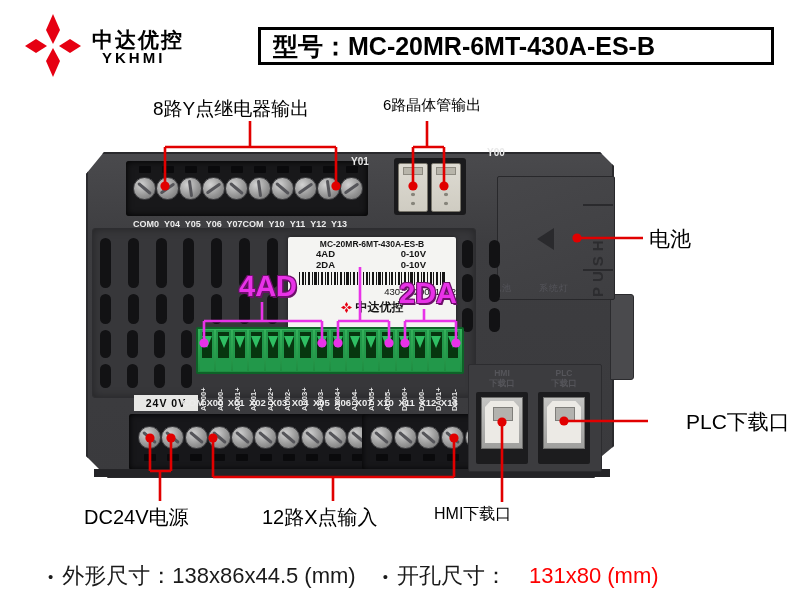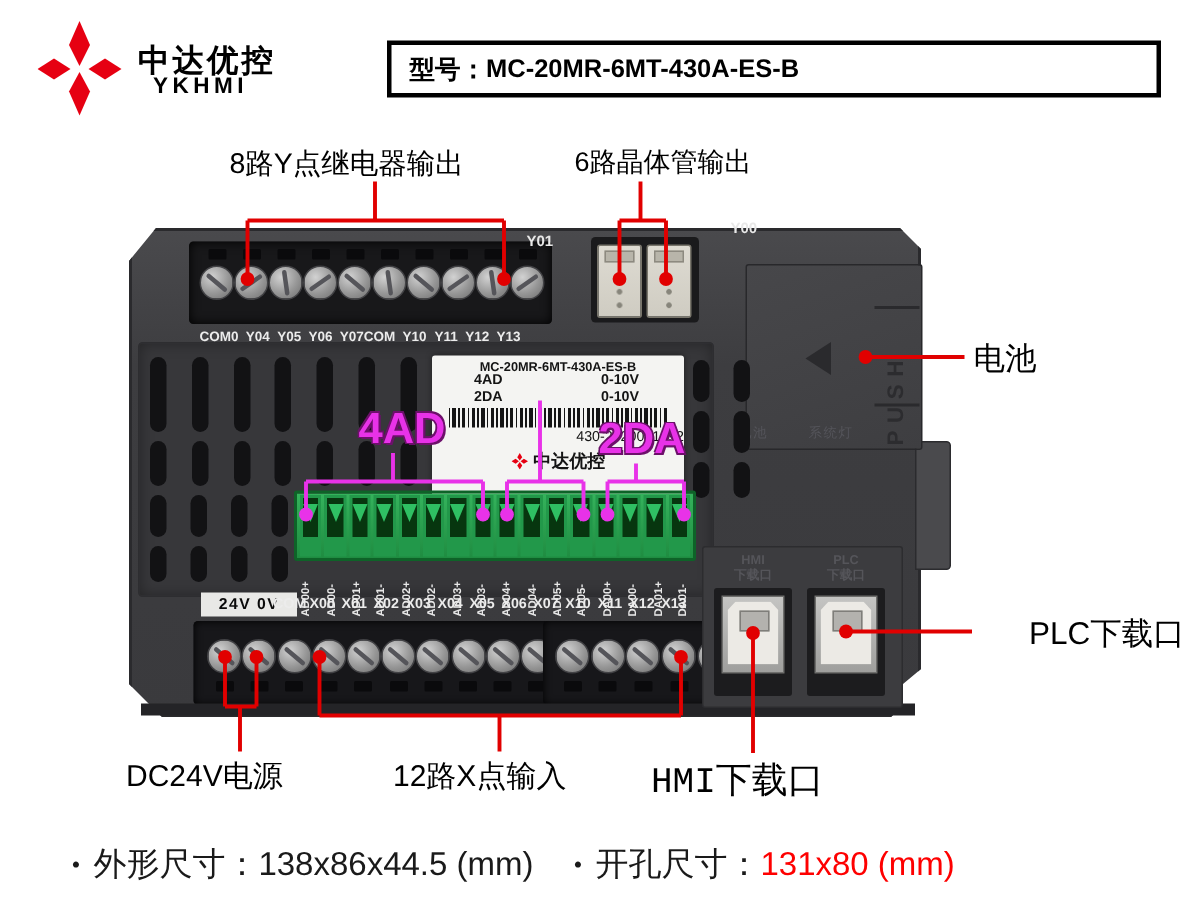--- a/index.html
+++ b/index.html
@@ -4,29 +4,29 @@
 <style>
   html,body{margin:0;padding:0;background:#fff;}
   .canvas{position:relative;width:800px;height:600px;background:#ffffff;overflow:hidden;
           font-family:"Liberation Sans","DejaVu Sans",sans-serif;}
   .abs{position:absolute;}
 
   
   .brand-cn{left:92px;top:26px;font-size:21px;font-weight:bold;color:#000;letter-spacing:2px;}
   .brand-en{left:102px;top:49px;font-size:15px;font-weight:bold;color:#000;letter-spacing:3px;}
   .title-box{left:258px;top:27px;width:498px;height:32px;border:3px solid #000;
-             display:flex;align-items:center;padding-left:12px;font-size:17px;font-weight:bold;color:#000;white-space:nowrap;}
+             display:flex;align-items:center;padding-left:12px;font-size:25px;font-weight:bold;color:#000;white-space:nowrap;}
 
   
   .callout{position:absolute;color:#000;white-space:nowrap;}
   .c-relay{left:153px;top:96px;font-size:19px;}
-  .c-trans{left:383px;top:96px;font-size:18px;}
+  .c-trans{left:383px;top:96px;font-size:15px;}
   .c-batt{left:649px;top:225px;font-size:21px;}
   .c-plc{left:650px;top:408px;font-size:21px;margin-left:36px;}
-  .c-hmi{left:434px;top:504px;font-size:24px;font-family:Liberation Mono, monospace;}
+  .c-hmi{left:434px;top:504px;font-size:16px;}
   .c-power{left:84px;top:504px;font-size:20px;}
   .c-xin{left:262px;top:504px;font-size:20px;}
 
   
   .mag{position:absolute;font-weight:bold;color:#e832e8;white-space:nowrap;
        text-shadow:-1px -1px 0 #6d106b,1px -1px 0 #6d106b,-1px 1px 0 #6d106b,1.5px 1.5px 0 #6d106b;}
   .m-ntc{left:283px;top:241px;font-size:25px;}
   .m-ad{left:239px;top:270px;font-size:29px;}
   .m-da{left:399px;top:277px;font-size:29px;}
 
@@ -133,21 +133,21 @@
   .usb .plastic{position:absolute;left:9px;top:9px;width:34px;height:42px;background:#eceae5;
                 clip-path:polygon(0 14%,16% 0,84% 0,100% 14%,100% 100%,0 100%);}
   .usb .slot{position:absolute;left:17px;top:15px;width:18px;height:12px;background:#b3b2ae;border:1px solid #7f7e7a;}
 
   .overlay{position:absolute;left:0;top:0;pointer-events:none;}
 
   
   .footer{left:48px;top:561px;display:flex;align-items:center;font-size:22px;color:#1a1a1a;white-space:nowrap;}
   .footer .bullet{font-size:15px;margin-right:9px;}
   .footer .gap{margin-left:27px;}
-  .red{color:#fe0000;}
+  .red{color:#fe0000;margin-left:22px;}
 </style>
 </head>
 <body>
 
 <div class="canvas">
 
   <svg class="abs" style="left:25px;top:14px;" width="58" height="64" viewBox="0 0 58 64">
     <polygon points="28,0 35,16 28,30 21,16" fill="#e60012"></polygon>
     <polygon points="28,34 35,47 28,63 21,47" fill="#e60012"></polygon>
     <polygon points="0,32 11,25 22,32 11,39" fill="#e60012"></polygon>

